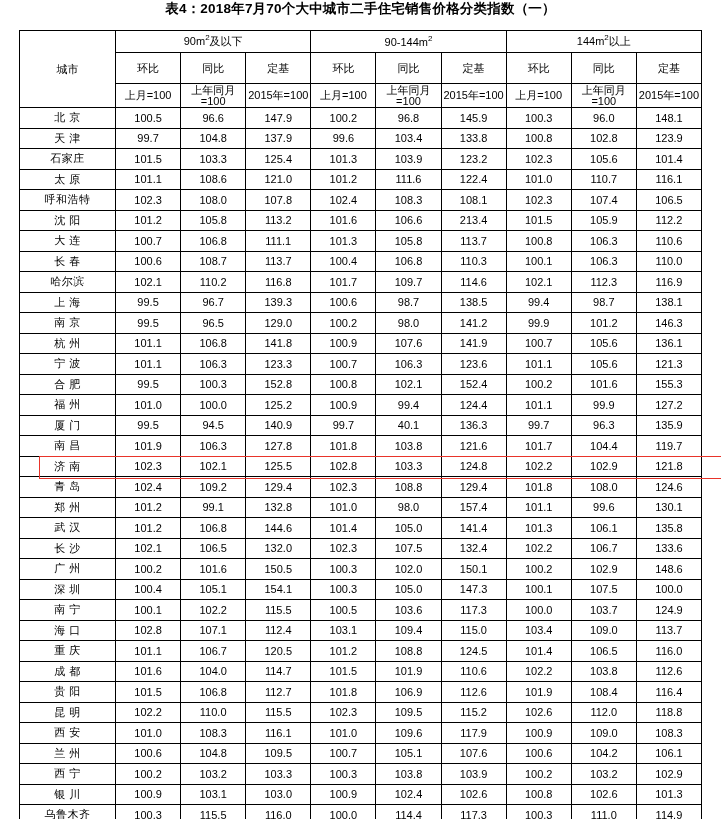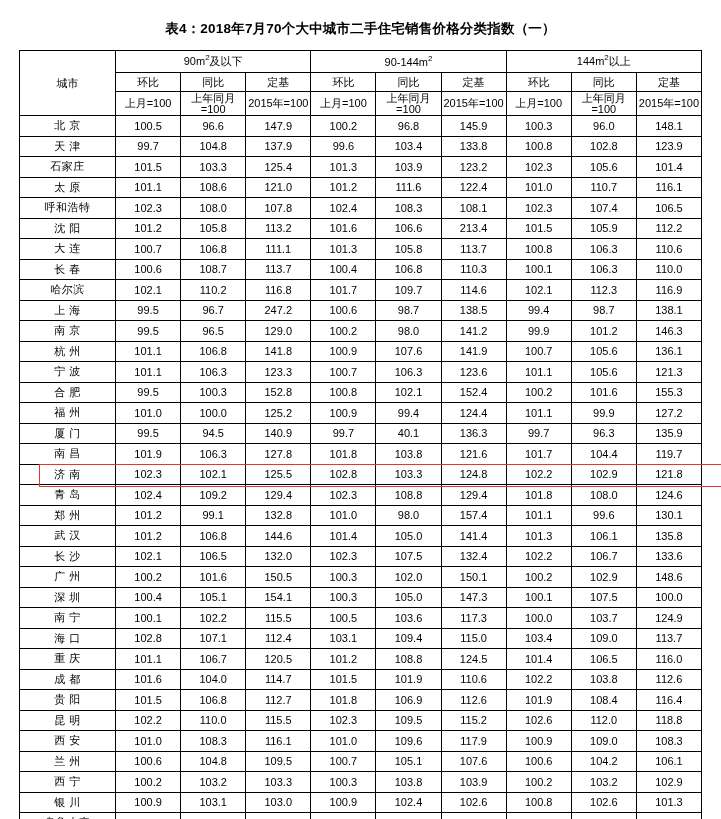--- a/index.html
+++ b/index.html
@@ -13,21 +13,21 @@
     height: 819px;
     position: relative;
     background: #ffffff;
     overflow: hidden;
   }
   .title {
     text-align: center;
     font-weight: bold;
     font-size: 13.5px;
     color: #000;
-    padding-top: 20px;
+    padding-top: 0;
     padding-bottom: 12px;
     letter-spacing: 0.2px;
   }
   table.idx {
     border-collapse: collapse;
     width: 683px;
     margin: 0 auto;
     table-layout: fixed;
   }
   table.idx td, table.idx th {
@@ -35,21 +35,21 @@
     font-weight: normal;
     font-size: 11px;
     color: #000;
     text-align: center;
     padding: 0;
     vertical-align: middle;
   }
   
   .h-city { width: 96px; }
   .h-group { font-size: 11.5px; height: 22px; }
-  .h-sub { height: 19px; font-size: 11px; }
+  .h-sub { height: 31px; font-size: 11px; }
   .h-sub2 { height: 24px; font-size: 10px; line-height: 11px; }
   td.data { height: 20.5px; font-size: 11px; }
   td.city {
     height: 20.5px;
     font-size: 11.5px;
     text-align: center;
   }
   
   .city span.nm {
     display: inline-block;
@@ -224,21 +224,21 @@
           <td class="data">109.7</td>
           <td class="data">114.6</td>
           <td class="data">102.1</td>
           <td class="data">112.3</td>
           <td class="data">116.9</td>
         </tr>
         <tr>
           <td class="city"><span class="nm">上 海</span></td>
           <td class="data">99.5</td>
           <td class="data">96.7</td>
-          <td class="data">247.2</td>
+          <td class="data">139.3</td>
           <td class="data">100.6</td>
           <td class="data">98.7</td>
           <td class="data">138.5</td>
           <td class="data">99.4</td>
           <td class="data">98.7</td>
           <td class="data">138.1</td>
         </tr>
         <tr>
           <td class="city"><span class="nm">南 京</span></td>
           <td class="data">99.5</td>

